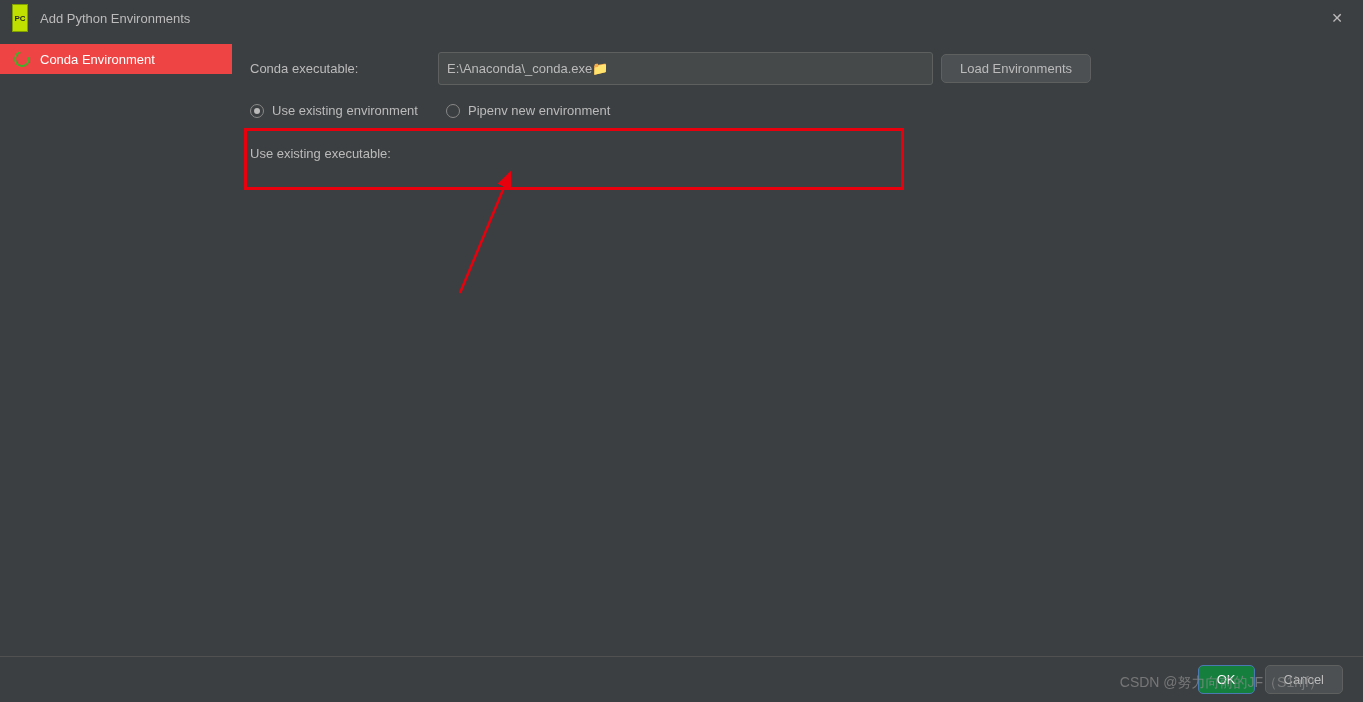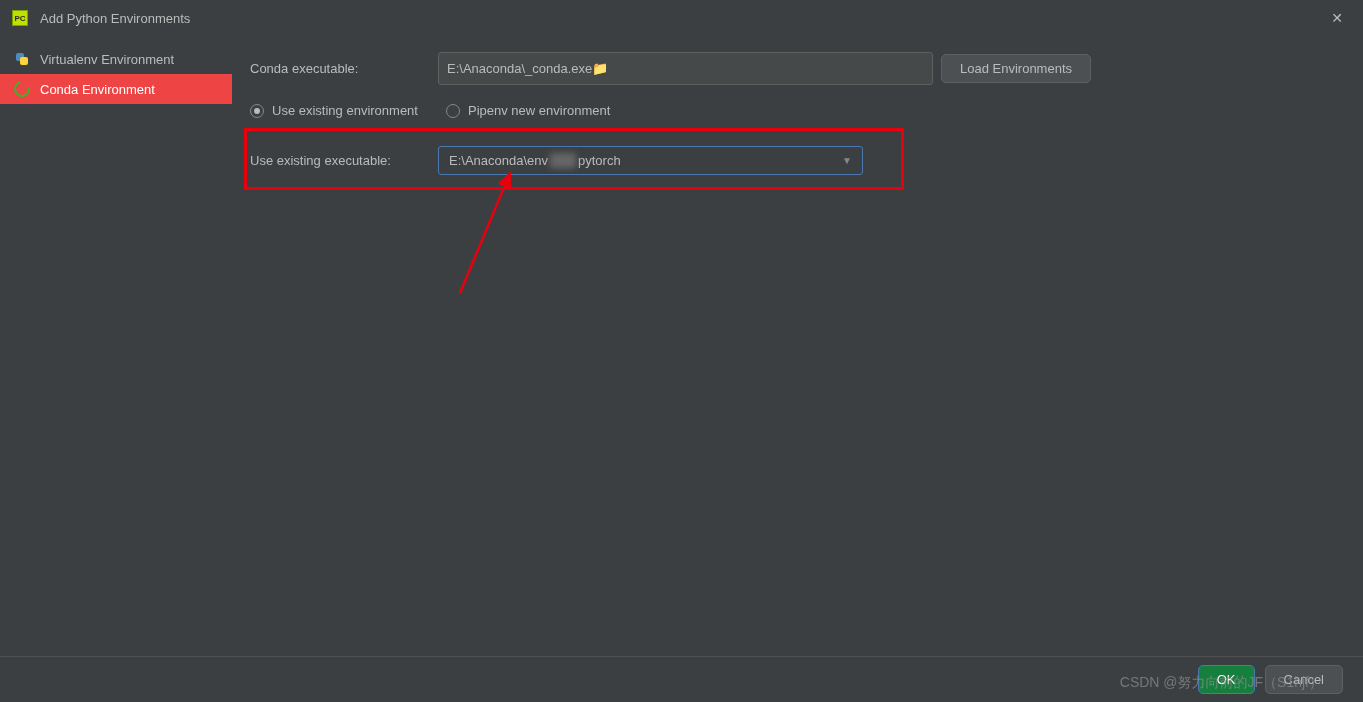--- a/index.html
+++ b/index.html
@@ -18,21 +18,21 @@
     }
     .titlebar {
       display: flex;
       align-items: center;
       height: 36px;
       padding: 0 12px;
       background: #3c3f41;
     }
     .titlebar .app-icon {
       width: 16px;
-      height: 16px;
+      height: 28px;
       background: #c0e000;
       border: 1px solid #80a000;
       display: flex;
       align-items: center;
       justify-content: center;
       font-size: 8px;
       font-weight: bold;
       color: #2b2b2b;
       margin-right: 12px;
     }
@@ -258,24 +258,20 @@
 <body>
 
 <div class="titlebar">
   <div class="app-icon">PC</div>
   <div class="title">Add Python Environments</div>
   <div class="close">✕</div>
 </div>
 
 <div class="content">
   <div class="sidebar">
-    <div class="sidebar-item">
-      <span class="python-icon"></span>
-      <span>Virtualenv Environment</span>
-    </div>
     <div class="sidebar-item selected">
       <span class="conda-icon"></span>
       <span>Conda Environment</span>
     </div>
   </div>
 
   <div class="main">
     <div class="form-row">
       <div class="form-label">Conda executable:</div>
       <div class="text-input" style="width:495px">
@@ -291,26 +287,20 @@
         <span>Use existing environment</span>
       </div>
       <div class="radio-option">
         <span class="radio"></span>
         <span>Pipenv new environment</span>
       </div>
     </div>
 
     <div class="form-row">
       <div class="form-label">Use existing executable:</div>
-      <div class="dropdown">
-        <span>
-          <span>E:\Anaconda\env</span><span class="blur">xxxx</span><span>pytorch</span>
-        </span>
-        <span class="arrow">▼</span>
-      </div>
     </div>
   </div>
 </div>
 
 <div class="highlight-box"></div>
 <svg class="arrow-annotation" width="120" height="140">
   <defs>
     <marker id="arrowhead" markerWidth="8" markerHeight="8" refX="6" refY="3" orient="auto">
       <polygon points="0 0, 7 3, 0 6" fill="#e8000d"></polygon>
     </marker>

